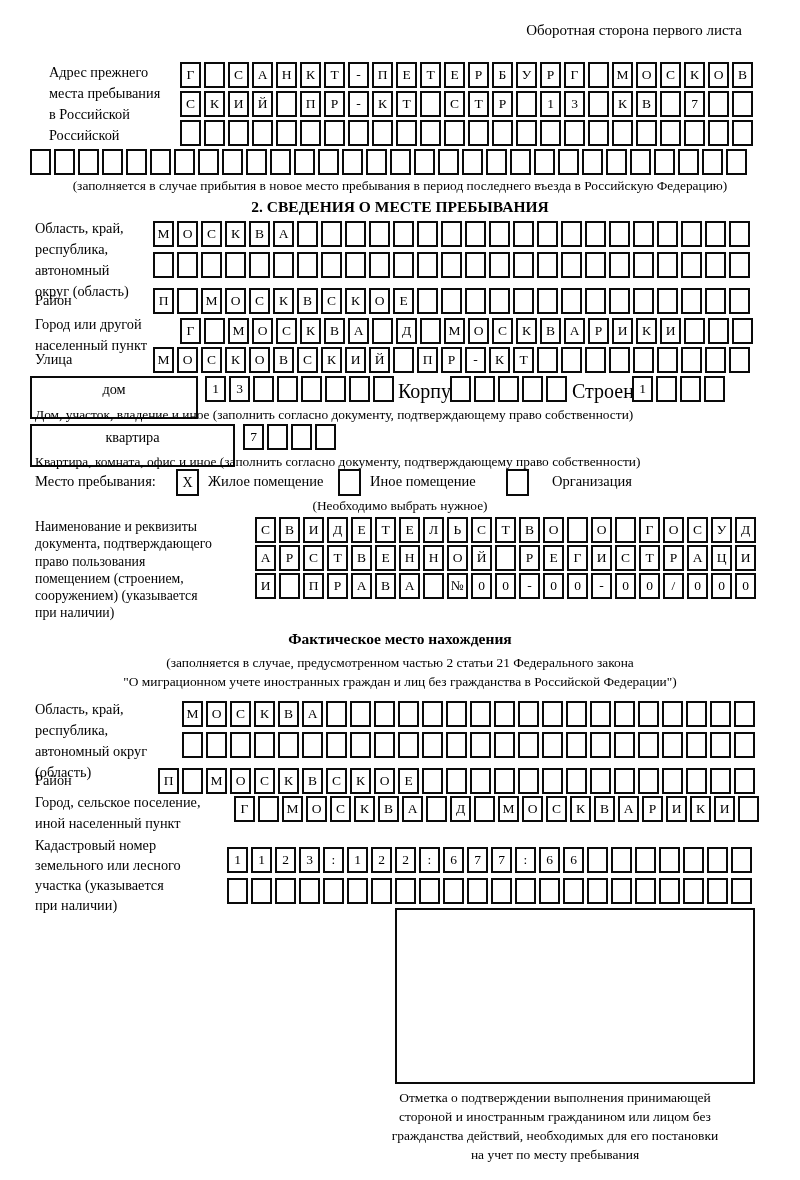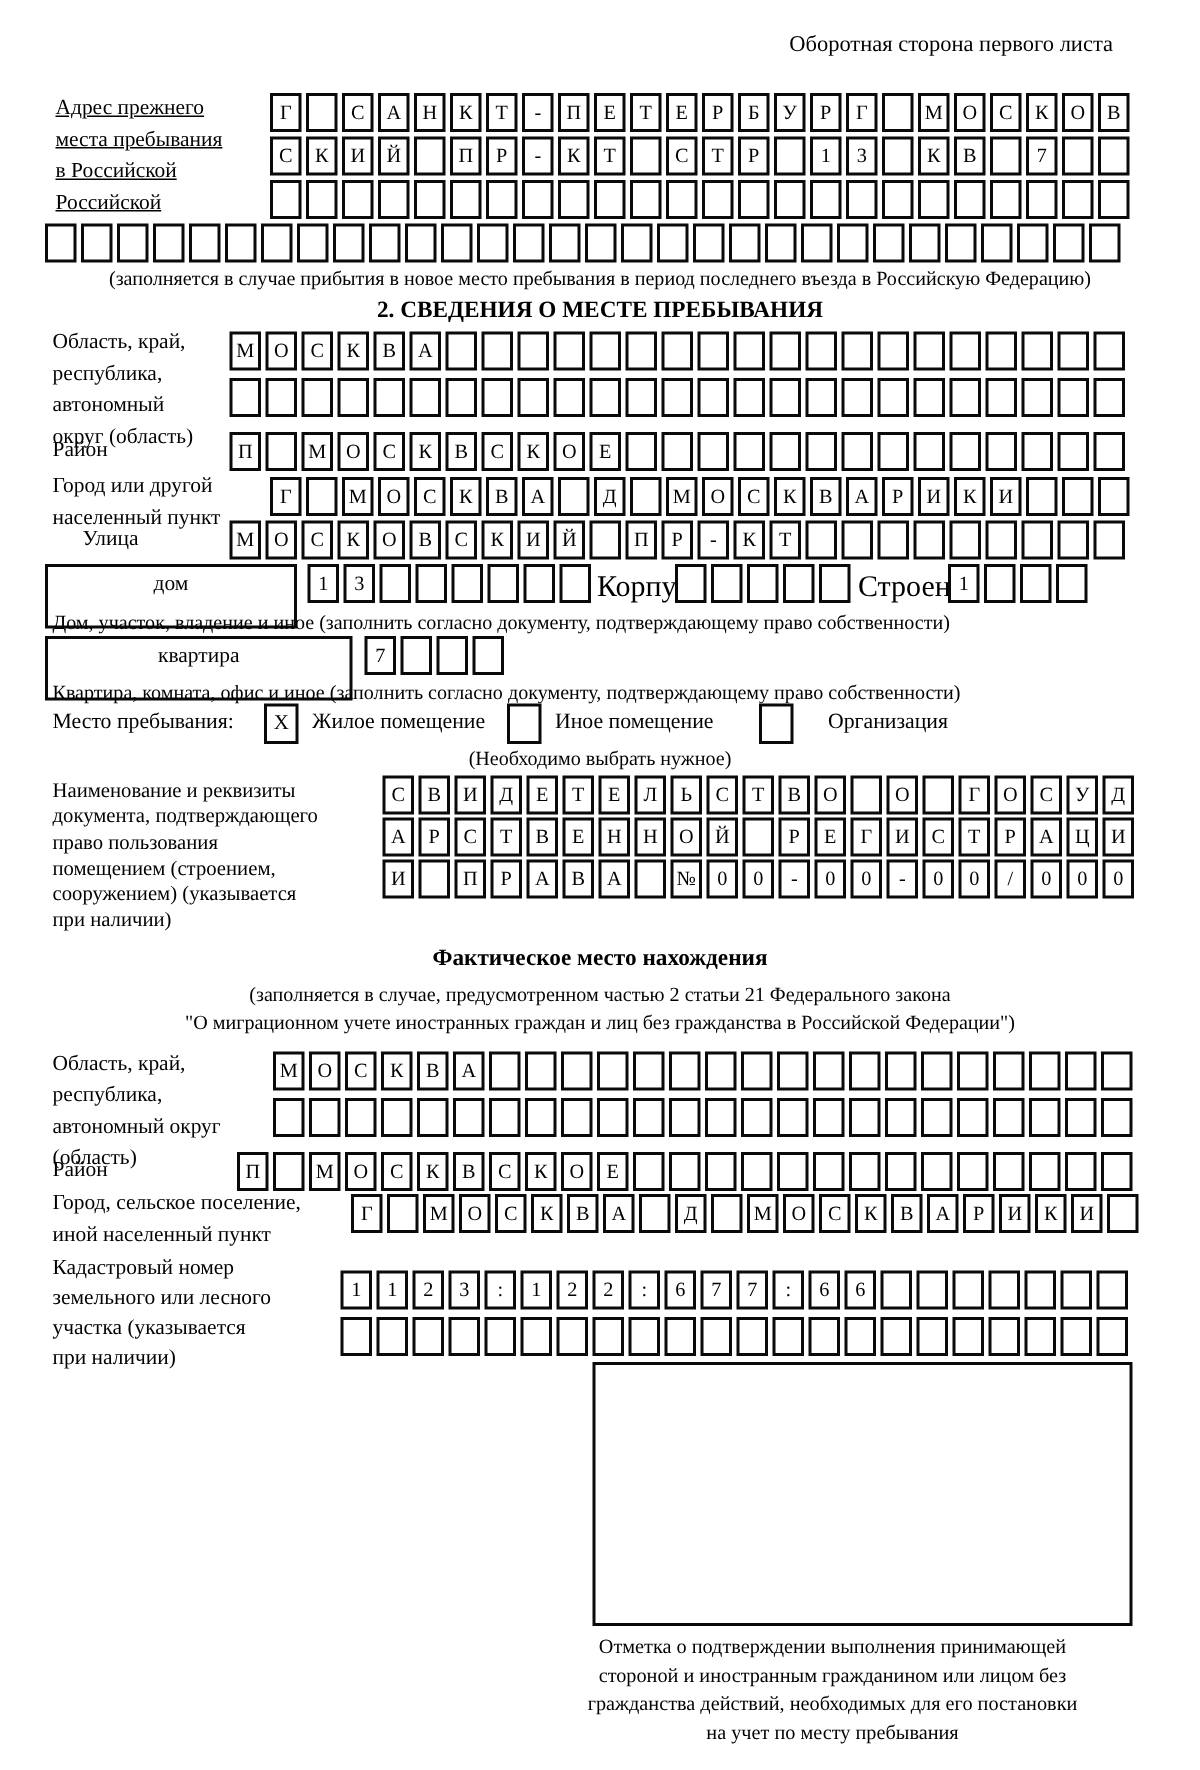--- a/index.html
+++ b/index.html
@@ -40,21 +40,21 @@
   .stamp-box{border:2px solid #0a0a0a;box-sizing:border-box;background:#fff;}
   .stamp-caption{font-size:13.5px;line-height:19px;text-align:center;}
 </style>
 </head>
 <body>
 
 <div class="page">
 
   <div class="abs header-note" style="top:22px;right:58px;">Оборотная сторона первого листа</div>
 
-  <div class="abs lbl" style="left:37px;top:62px;text-decoration:underline;">
+  <div class="abs lbl" style="left:49px;top:62px;">
       <div class="lline">Адрес прежнего</div>
       <div class="lline">места пребывания</div>
       <div class="lline">в Российской</div>
       <div class="lline">Российской</div>
     </div>
   <div class="abs cellrow" style="left:180px;top:62px;">
       <span class="cell">Г</span>
       <span class="cell"></span>
       <span class="cell">С</span>
       <span class="cell">А</span>
@@ -281,21 +281,21 @@
       <span class="cell">А</span>
       <span class="cell">Р</span>
       <span class="cell">И</span>
       <span class="cell">К</span>
       <span class="cell">И</span>
       <span class="cell"></span>
       <span class="cell"></span>
       <span class="cell"></span>
     </div>
 
-  <div class="abs lbl" style="left:35px;top:349px;margin-left:20px;">Улица</div>
+  <div class="abs lbl" style="left:35px;top:349px;">Улица</div>
   <div class="abs cellrow" style="left:153px;top:347px;">
       <span class="cell">М</span>
       <span class="cell">О</span>
       <span class="cell">С</span>
       <span class="cell">К</span>
       <span class="cell">О</span>
       <span class="cell">В</span>
       <span class="cell">С</span>
       <span class="cell">К</span>
       <span class="cell">И</span>

